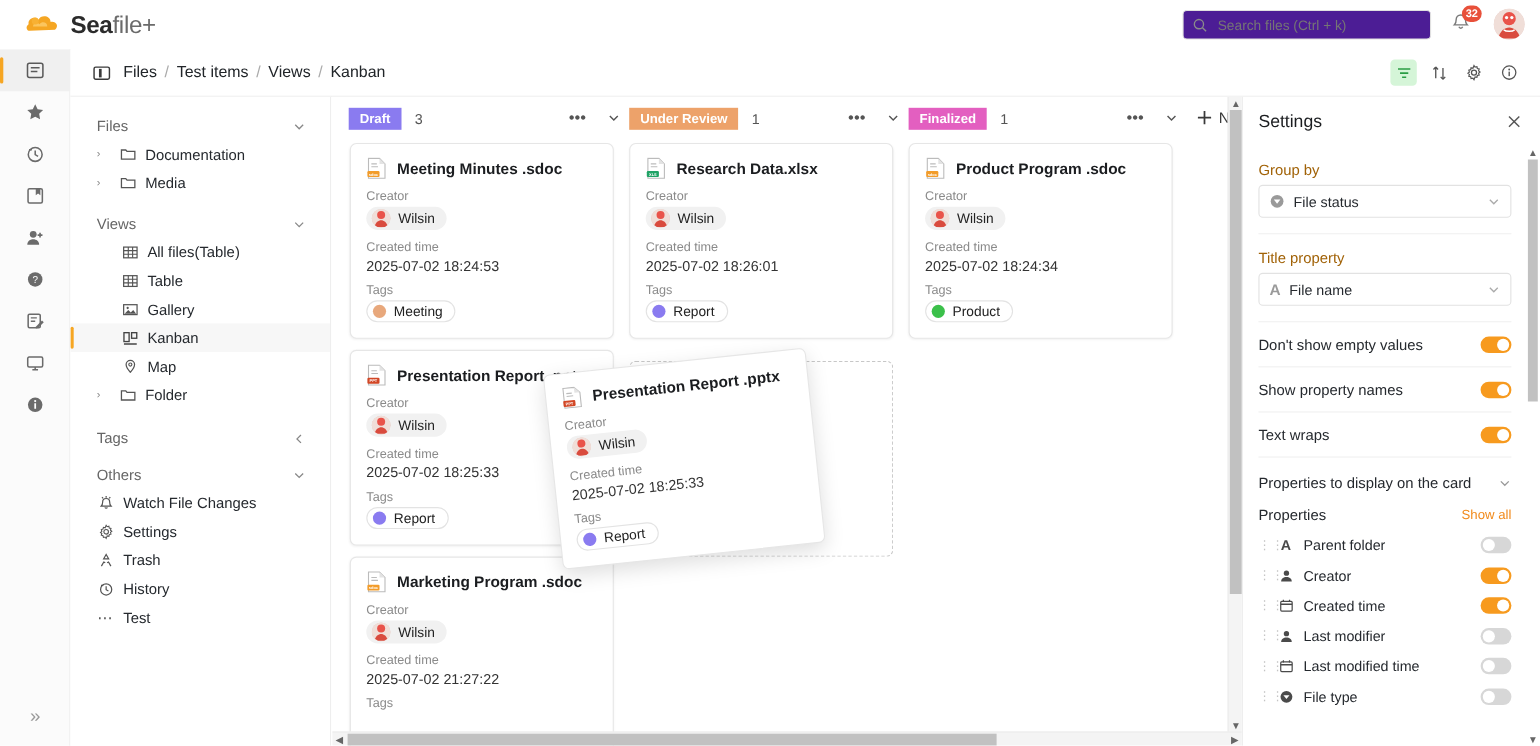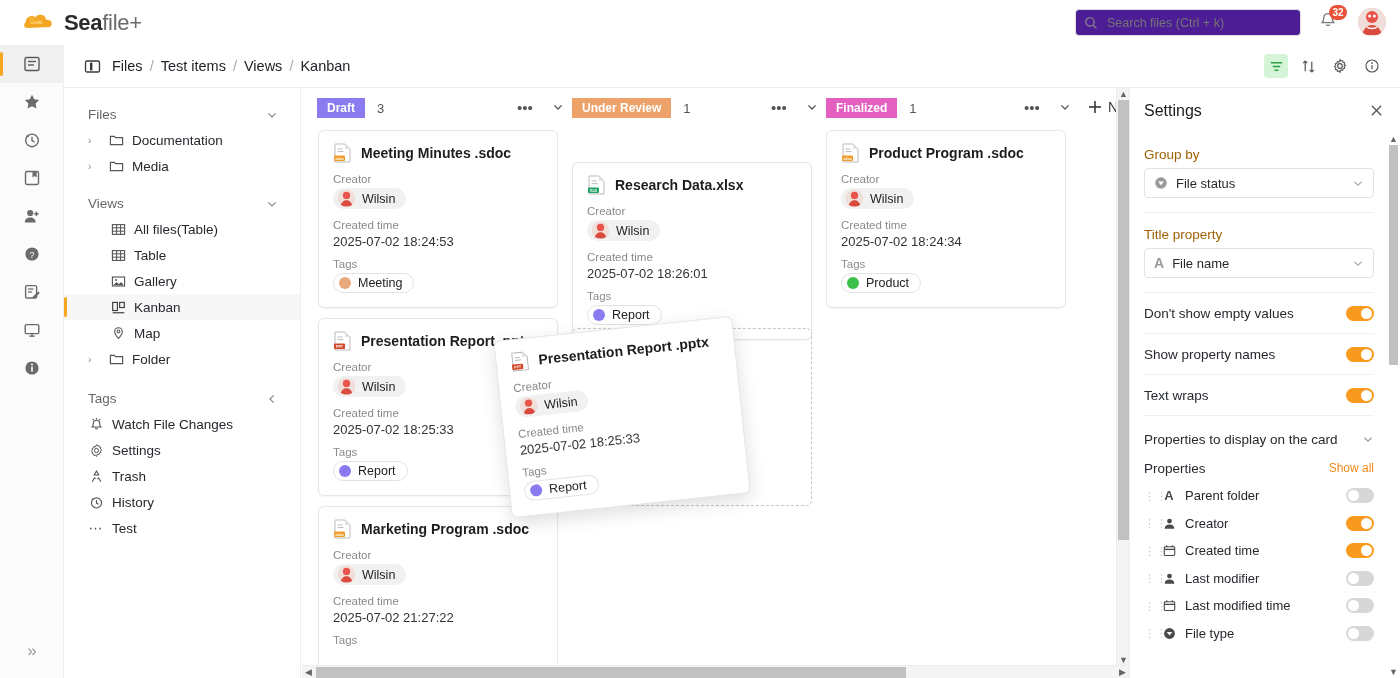--- a/index.html
+++ b/index.html
@@ -404,20 +404,28 @@
 
     <div class="sb-group" style="margin-top:14px">
       <span class="gname">Tags</span>
       <span>
         <svg width="12" height="12" viewBox="0 0 12 12">
             <path d="M7.6 2.4L4 6l3.6 3.6" stroke="#888" stroke-width="1.2" fill="none"></path>
           </svg>
       </span>
     </div>
 
+    <div class="sb-group" style="margin-top:8px">
+      <span class="gname">Others</span>
+      <span>
+        <svg width="12" height="12" viewBox="0 0 12 12">
+            <path d="M2.4 4.4L6 8l3.6-3.6" stroke="#888" stroke-width="1.2" fill="none"></path>
+          </svg>
+      </span>
+    </div>
     <div class="sb-item">
       <span class="ico">
           <svg width="15" height="15" viewBox="0 0 16 16">
             <path d="M8 3.4c-2 0-3.4 1.5-3.4 3.4 0 2.6-.8 3.4-1.3 3.9h9.4c-.5-.5-1.3-1.3-1.3-3.9 0-1.9-1.4-3.4-3.4-3.4z" fill="none" stroke="#555" stroke-width="1.2"></path>
             <path d="M6.8 12a1.3 1.3 0 0 0 2.4 0" fill="none" stroke="#555" stroke-width="1.2"></path>
             <line x1="8" y1="1" x2="8" y2="2.6" stroke="#555" stroke-width="1.2"></line>
             <line x1="4" y1="2" x2="5" y2="3.2" stroke="#555" stroke-width="1.2"></line>
             <line x1="12" y1="2" x2="11" y2="3.2" stroke="#555" stroke-width="1.2"></line>
           </svg>
         </span>
@@ -532,21 +540,21 @@
       </div>
       <div class="prop-label">Created time</div>
       <div class="prop-value">2025-07-02 18:24:53</div>
       <div class="prop-label">Tags</div>
       <div class="pill pill-ghost">
         <span class="dot" style="background:#e8a87c;"></span>
         <span>Meeting</span>
       </div>
     </div>
 
-    <div class="card" style="left:270px; top:42px;margin-top:32px;">
+    <div class="card" style="left:270px; top:42px;">
       <div class="card-title">
         <span>
           <svg width="19" height="20" viewBox="0 0 19 20">
               <path d="M2 1h10l5 5v13H2z" fill="#fff" stroke="#bbb" stroke-width="1"></path>
               <path d="M12 1l5 5h-5z" fill="#e3e3e3"></path>
               <line x1="4.6" y1="6" x2="9.6" y2="6" stroke="#bbb" stroke-width="1"></line>
               <line x1="4.6" y1="8.6" x2="10.6" y2="8.6" stroke="#bbb" stroke-width="1"></line>
               <rect x="1" y="12.5" width="11" height="5.4" rx="1" fill="#21a366"></rect>
               <text x="6.5" y="16.6" font-size="3.6" fill="#fff" text-anchor="middle" font-family="Liberation Sans">XLS</text>
             </svg>

